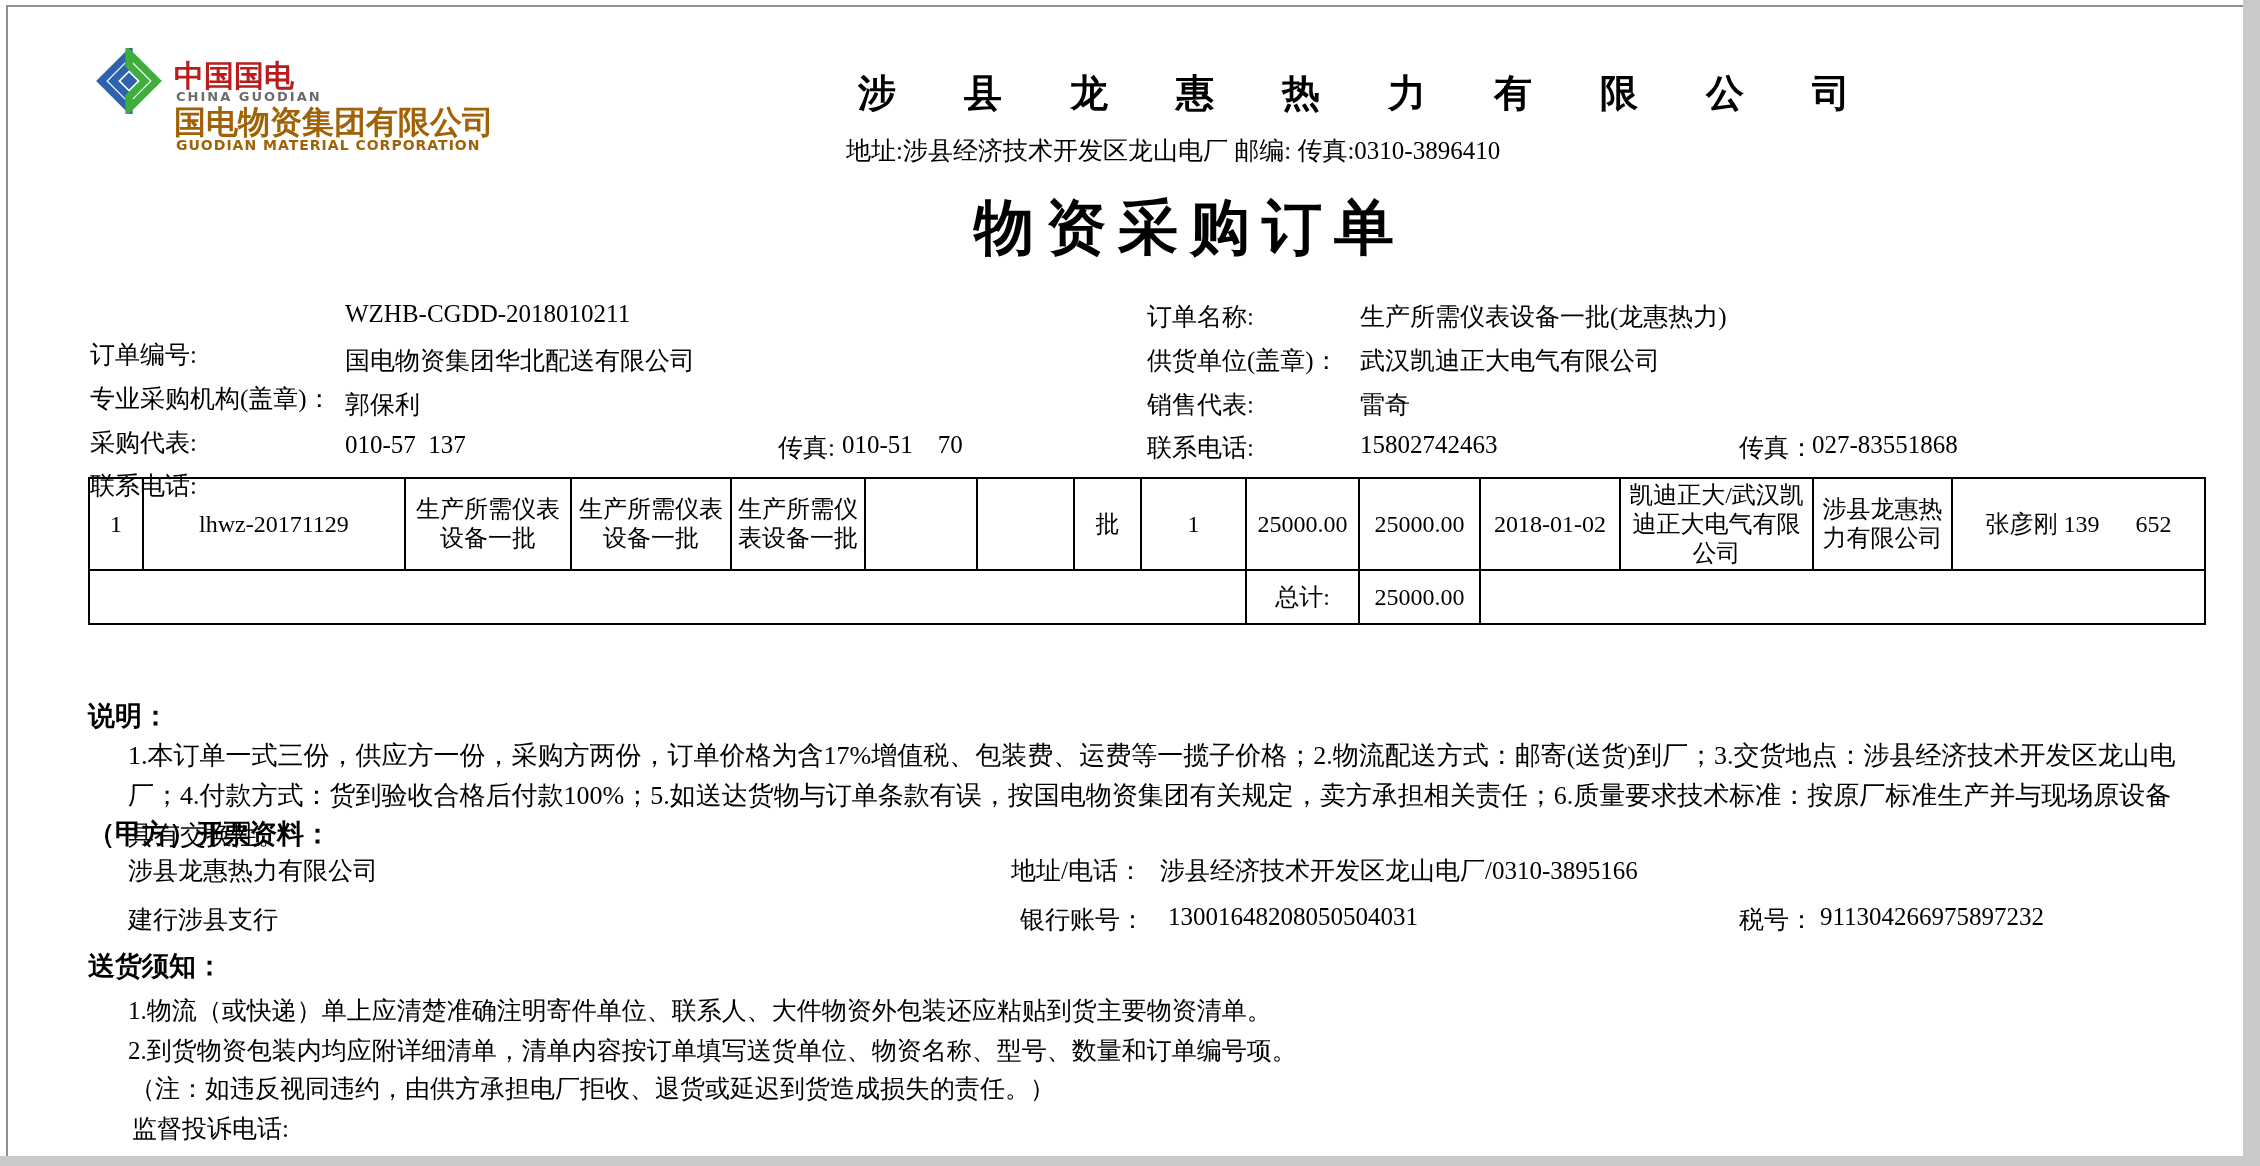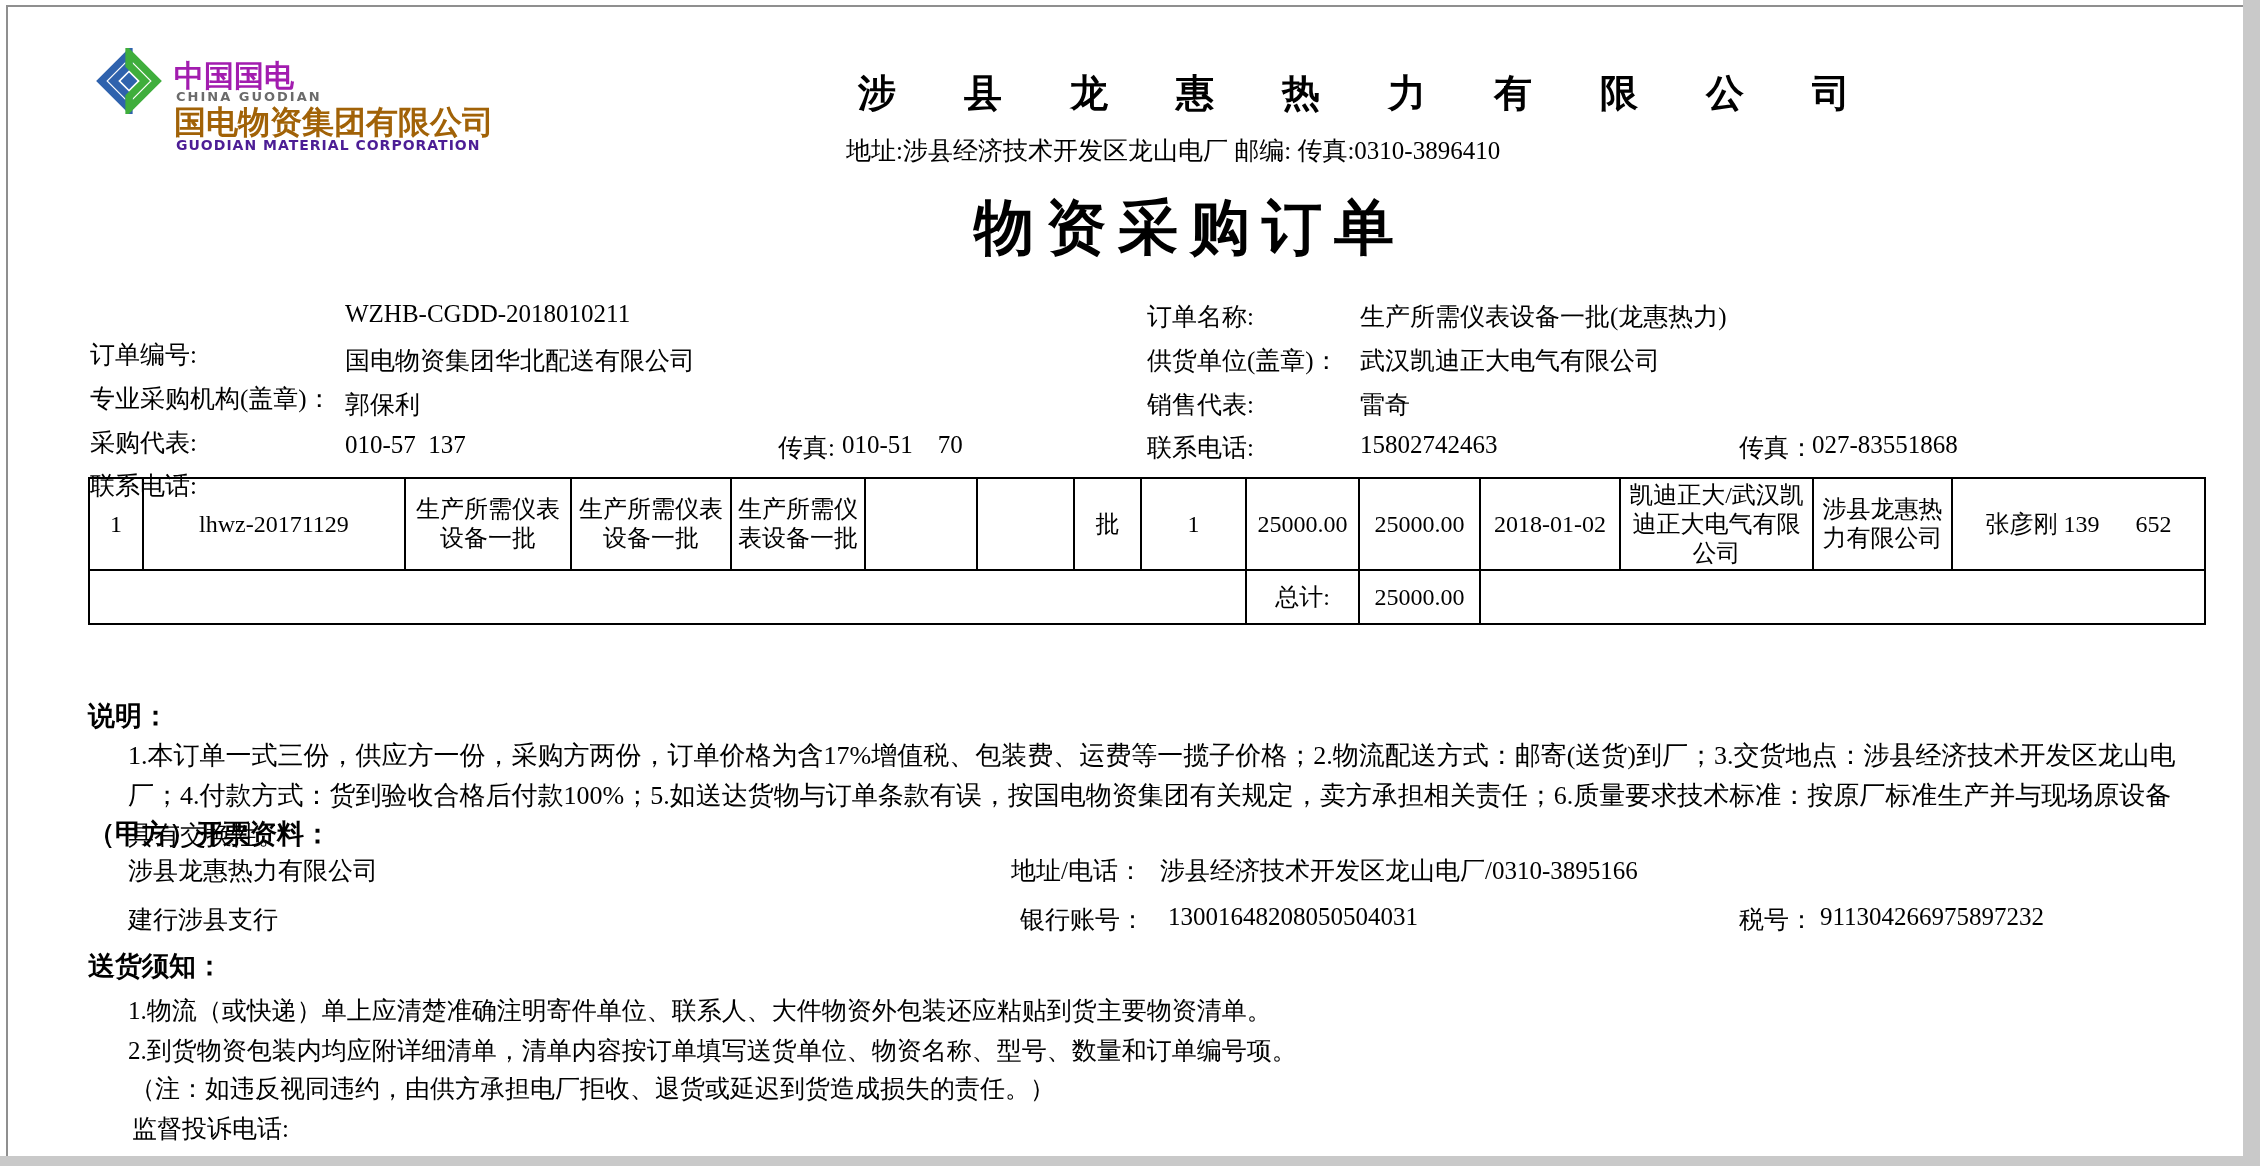--- a/index.html
+++ b/index.html
@@ -11,24 +11,24 @@
   .abs { position:absolute; }
   .sans { font-family:"DejaVu Sans","Liberation Sans",sans-serif; }
   .lbl, .val { font-size:25px; white-space:pre; }
   
   .top-line   { left:6px; top:5px; width:2237px; height:2px; background:#8f8f8f; }
   .left-line  { left:6px; top:5px; width:2px; height:1161px; background:#8f8f8f; }
   .right-strip{ left:2243px; top:0; width:17px; height:1166px; background:#c9c9c9; }
   .bottom-strip{ left:0; top:1156px; width:2243px; height:10px; background:#c9c9c9; }
   
   .logo-svg   { left:96px; top:48px; }
-  .brand-cn   { left:174px; top:56px;  font-size:30px; font-weight:bold; color:#a21caf; }
+  .brand-cn   { left:174px; top:56px;  font-size:30px; font-weight:bold; color:#b91c1c; }
   .brand-en   { left:176px; top:89px;  font-size:13px; font-weight:bold; color:#6b6b6b; letter-spacing:2px; }
   .company-cn { left:174px; top:101px; font-size:32px; font-weight:bold; color:#a16207; }
-  .company-en { left:176px; top:137px; font-size:14px; font-weight:bold; color:#4c1d95; letter-spacing:1px; }
+  .company-en { left:176px; top:137px; font-size:14px; font-weight:bold; color:#a16207; letter-spacing:1px; }
   
   .company-title { left:858px; top:68px; font-size:38px; font-weight:600; letter-spacing:68px; white-space:nowrap; }
   .address-line  { left:846px; top:134px; font-size:25px; white-space:pre; }
   .doc-title     { left:974px; top:188px; font-size:60px; font-weight:bold; letter-spacing:12px; white-space:nowrap; }
   
   .r1 { top:300px; } .r2 { top:344px; } .r3 { top:388px; } .r4 { top:431px; }
   .lx  { left:90px;margin-top:38px; }  .lv  { left:345px; }
   .lfx { left:778px;text-align:center; } .lfv { left:842px; }
   .rx  { left:1147px; } .rv { left:1360px; }
   .rfx { left:1739px; } .rfv { left:1812px; }

